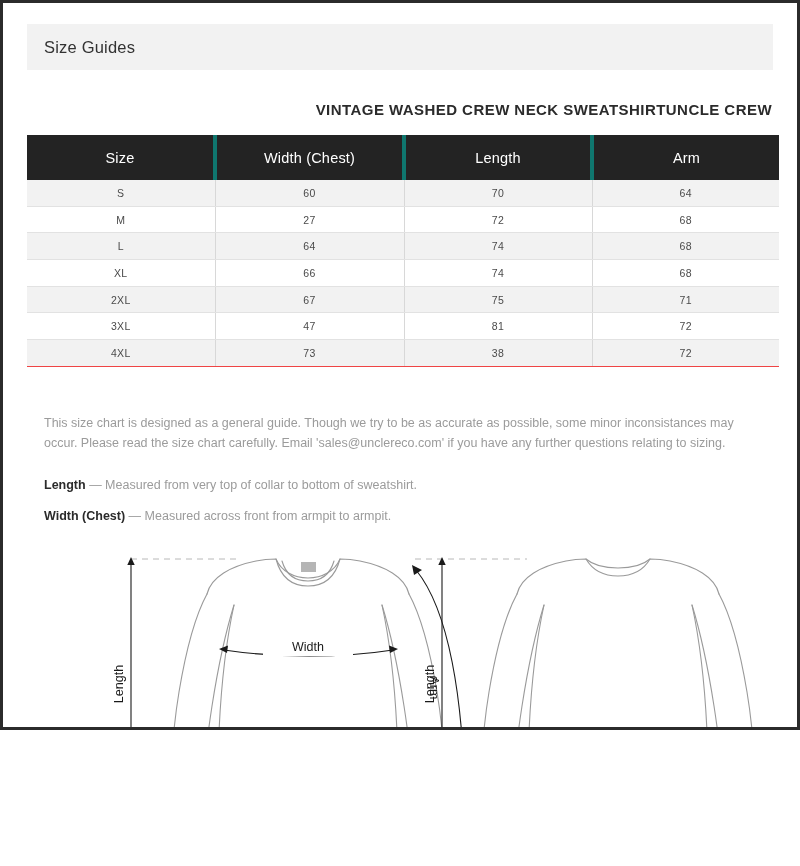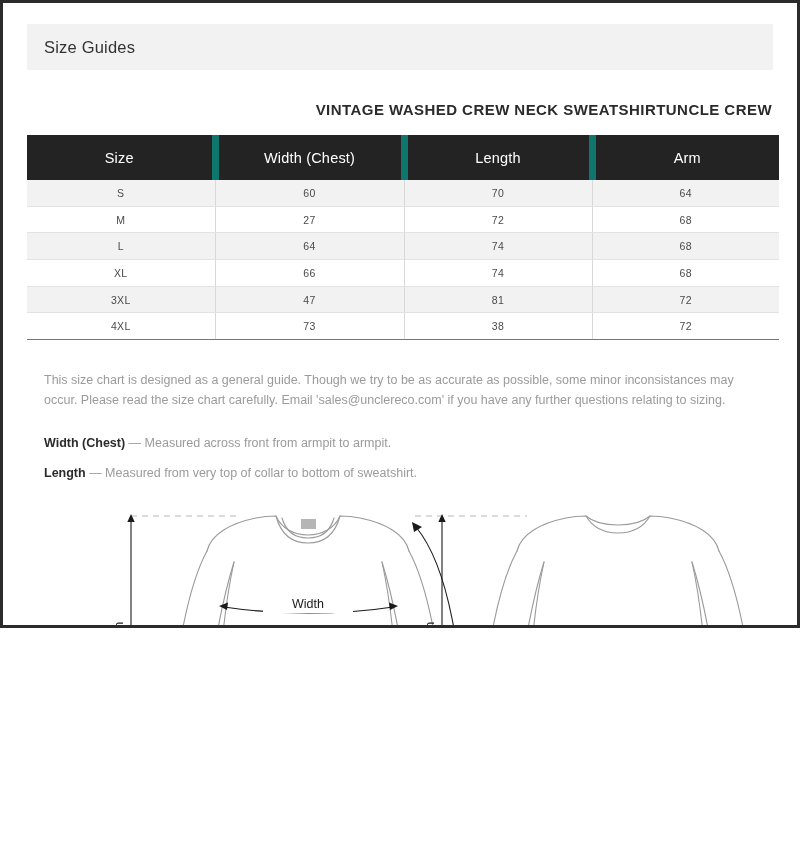--- a/index.html
+++ b/index.html
@@ -6,21 +6,21 @@
     margin: 0;
     padding: 0;
     background: #ffffff;
   }
   body {
     font-family: "Liberation Sans", sans-serif;
   }
   .page {
     position: relative;
     width: 800px;
-    height: 628px;
+    height: 730px;
     box-sizing: border-box;
     border: 3px solid #2b2b2b;
     background: #ffffff;
     overflow: hidden;
   }
   .inner {
     padding: 21px 24px 0 24px;
   }
 
   
@@ -66,21 +66,21 @@
     width: 752px;
     table-layout: fixed;
   }
   table.size-table thead th {
     background: #232323;
     color: #ffffff;
     font-size: 14.5px;
     font-weight: normal;
     height: 43px;
     text-align: center;
-    border-right: 7px solid #0f766e;
+    border-right: 4px solid #0f766e;
     letter-spacing: 0.2px;
   }
   table.size-table thead th:last-child {
     border-right: none;
   }
   table.size-table tbody td {
     height: 23.7px;
     text-align: center;
     font-size: 10.5px;
     color: #4a4a4a;
@@ -96,21 +96,21 @@
   }
   table.size-table tbody tr:nth-child(even) td {
     background: #ffffff;
   }
   table.size-table tbody tr:last-child td {
     border-bottom: 1px solid #ef4444;
   }
 
   
   .disclaimer {
-    margin-top: 30px;
+    margin-top: 46px;
     font-size: 12.5px;
     line-height: 1.62;
     color: #9b9b9b;
     width: 712px;
     padding-left: 17px;
   }
 
   
   .defs {
     margin-top: 24px;
@@ -215,42 +215,48 @@
           <td>74</td>
           <td>68</td>
         </tr>
         <tr>
           <td>XL</td>
           <td>66</td>
           <td>74</td>
           <td>68</td>
         </tr>
         <tr>
+          <td>2XL</td>
+          <td>67</td>
+          <td>75</td>
+          <td>71</td>
+        </tr>
+        <tr>
           <td>3XL</td>
           <td>47</td>
           <td>81</td>
           <td>72</td>
         </tr>
         <tr>
           <td>4XL</td>
           <td>73</td>
           <td>38</td>
           <td>72</td>
         </tr>
       </tbody>
     </table>
 
     <p class="disclaimer">This size chart is designed as a general guide. Though we try to be as accurate as possible, some minor inconsistances may occur. Please read the size chart carefully. Email 'sales@unclereco.com' if you have any further questions relating to sizing.</p>
 
     <div class="defs">
       <div class="def-line">
-        <span class="def-term">Width (Chest)</span><span> — Measured across front from armpit to armpit.</span>
+        <span class="def-term">Length</span><span> — Measured from very top of collar to bottom of sweatshirt.</span>
       </div>
       <div class="def-line">
-        <span class="def-term">Length</span><span> — Measured from very top of collar to bottom of sweatshirt.</span>
+        <span class="def-term">Width (Chest)</span><span> — Measured across front from armpit to armpit.</span>
       </div>
     </div>
 
     <div class="diagrams">
       <svg width="752" height="320" viewBox="0 0 752 320" xmlns="http://www.w3.org/2000/svg">
 
         <g>
 
           <path class="guide-dash" d="M 104 13 L 210 13"></path>
           <path class="guide-dash" d="M 104 262 L 230 262"></path>

